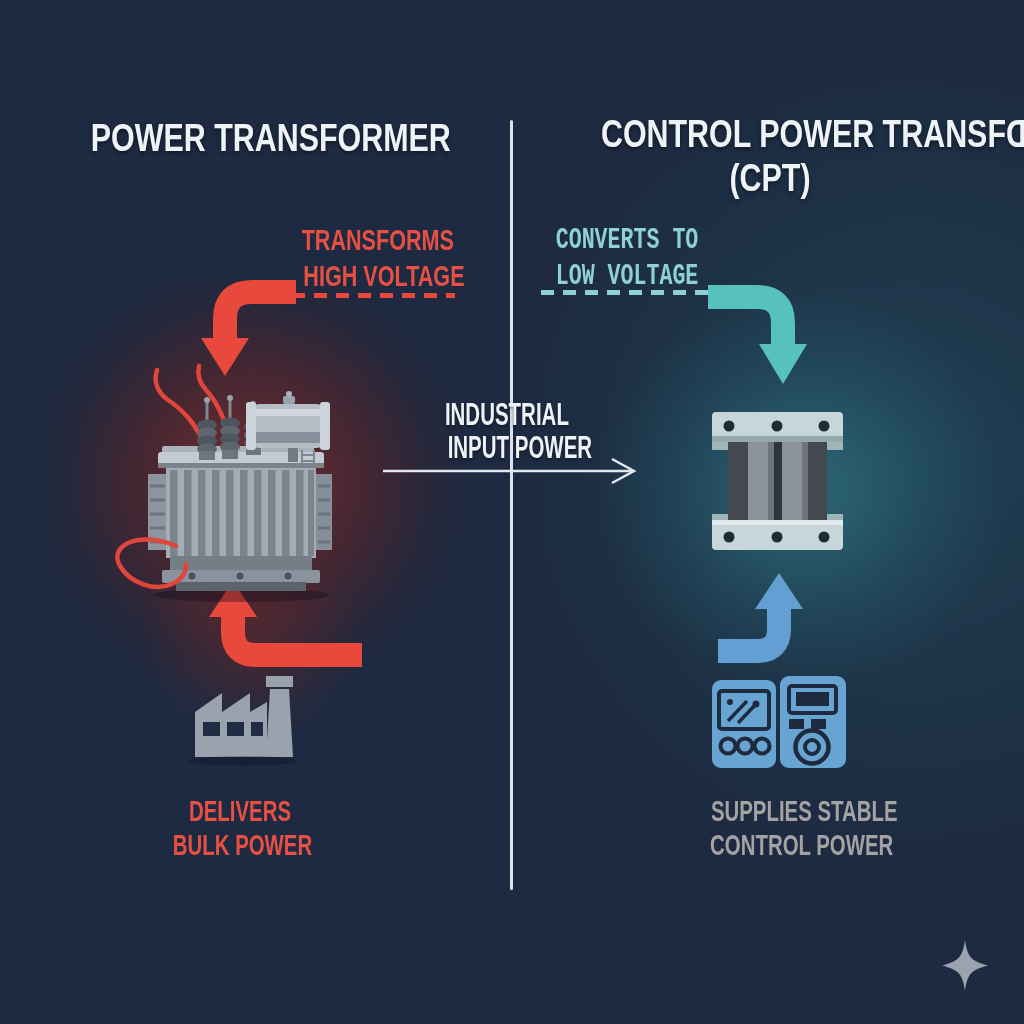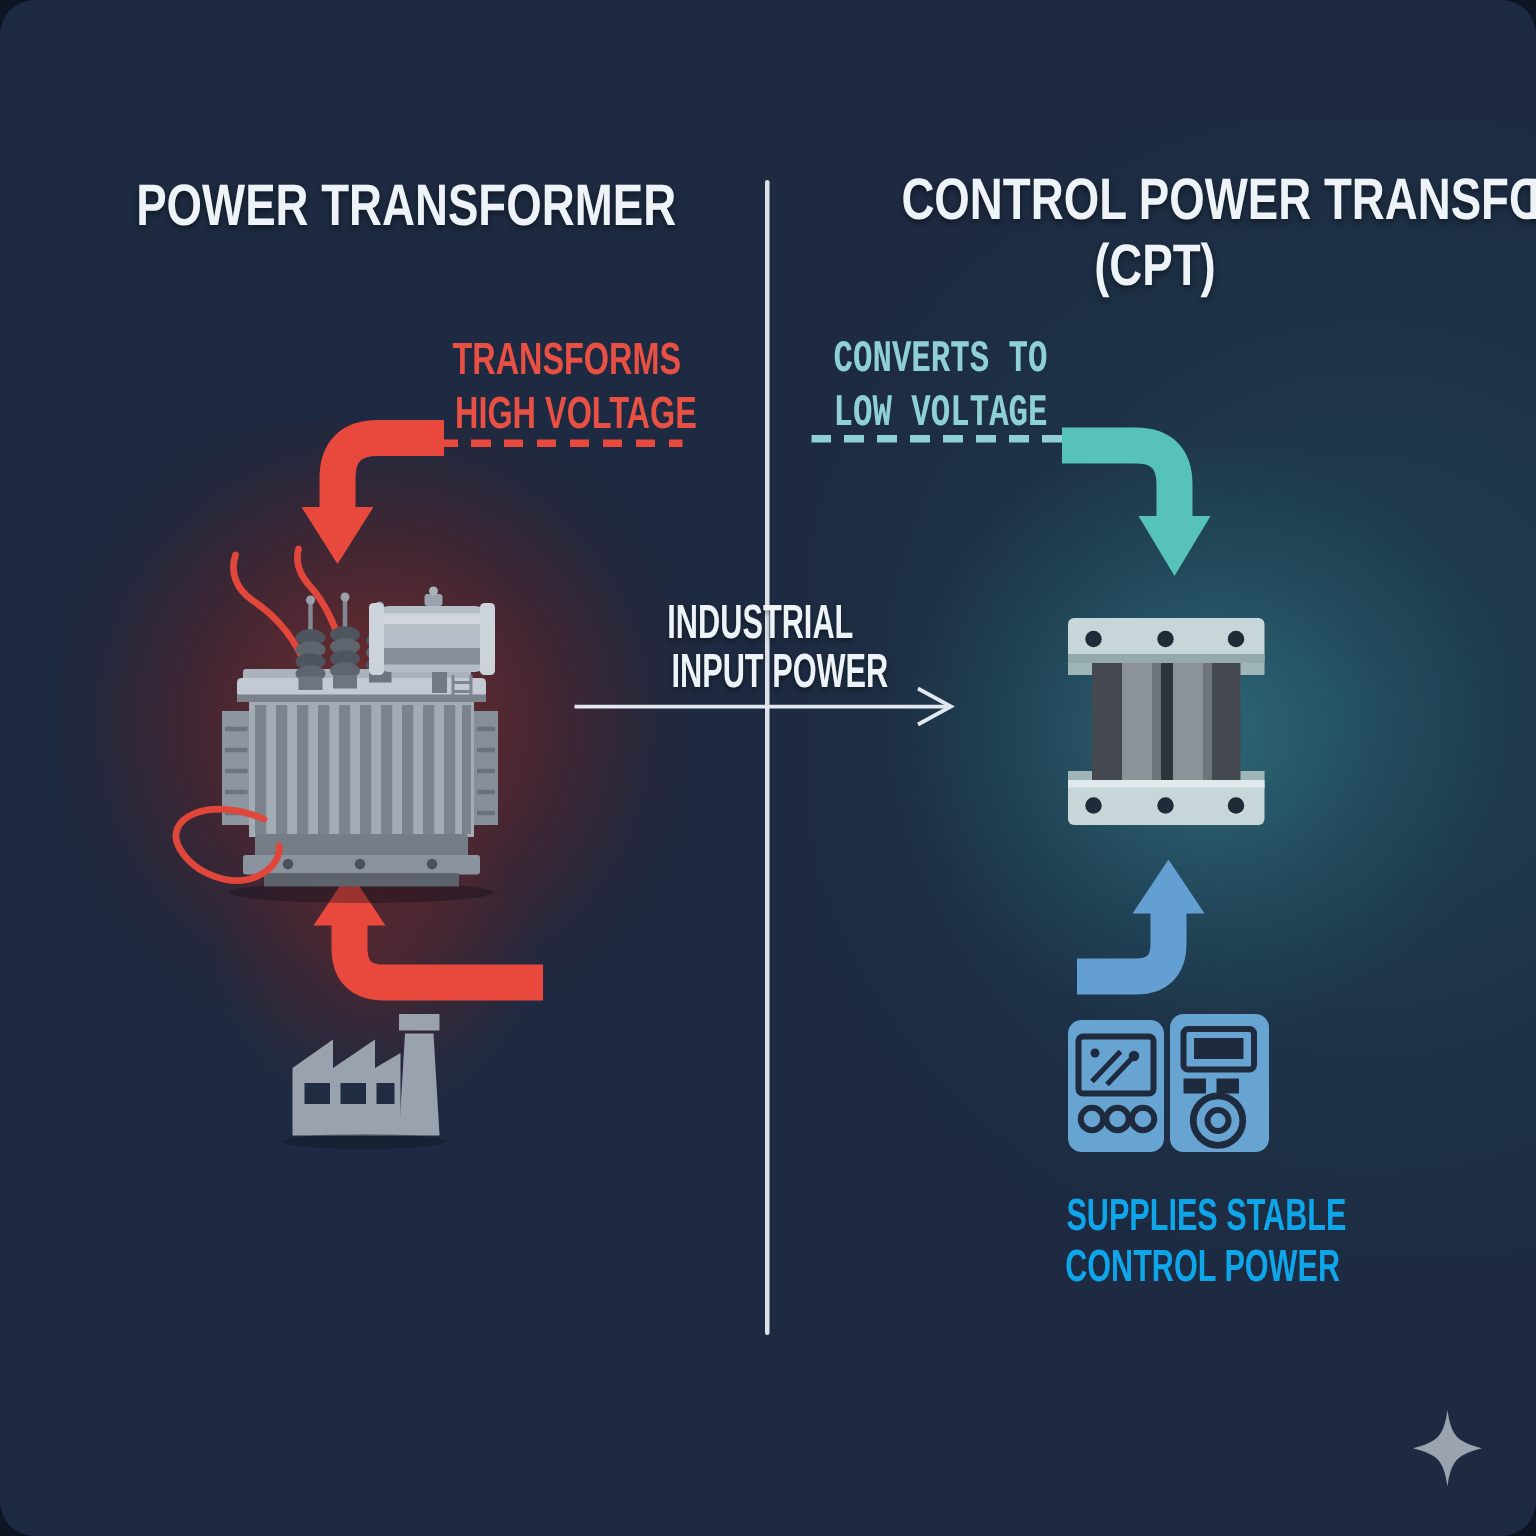--- a/index.html
+++ b/index.html
@@ -1,20 +1,19 @@
 <!DOCTYPE html>
 <html><head>
 <meta charset="utf-8">
 <style>
   html,body{margin:0;padding:0;background:#0e1624;}
   .canvas{
     position:relative;width:1024px;height:1024px;overflow:hidden;
     background:#1d2a41;
     font-family:"Liberation Sans",sans-serif;
-    border-radius:23px;
   }
   .glow{position:absolute;pointer-events:none;}
   .glow-red{
     left:40px;top:280px;width:420px;height:420px;
     background:radial-gradient(circle at 50% 48%, rgba(190,48,30,0.55) 0%, rgba(130,32,26,0.38) 38%, rgba(80,28,32,0.18) 60%, rgba(29,42,65,0) 75%);
   }
   .glow-red2{
     left:130px;top:540px;width:240px;height:200px;
     background:radial-gradient(circle, rgba(150,40,30,0.28) 0%, rgba(29,42,65,0) 70%);
   }
@@ -34,21 +33,21 @@
   .txt .cond{display:inline-block;white-space:nowrap;}
   .title-left{left:40px;top:116px;width:440px;font-size:39px;line-height:43px;text-shadow:0 2px 5px rgba(0,0,0,0.45);}
   .title-right{left:530px;top:112px;width:480px;font-size:39px;line-height:44px;text-shadow:0 2px 5px rgba(0,0,0,0.45);}
   .sc78{transform:scaleX(0.78);transform-origin:50% 50%;}
   .sc72{transform:scaleX(0.72);transform-origin:50% 50%;}
   .sc68{transform:scaleX(0.68);transform-origin:50% 50%;}
   .sc64{transform:scaleX(0.64);transform-origin:50% 50%;}
   .label-top-red{left:272px;top:222px;width:205px;font-size:30px;line-height:36px;color:#e85043;}
   .label-top-teal{left:527px;top:222px;width:200px;font-size:30px;line-height:36px;color:#8ed0d3;font-family:Liberation Mono, monospace;}
   .label-bot-red{left:140px;top:794px;width:200px;font-size:30px;line-height:34px;color:#e85043;}
-  .label-bot-blue{left:667px;top:794px;width:220px;font-size:30px;line-height:34px;color:#0ea5e9;}
+  .label-bot-blue{left:667px;top:794px;width:220px;font-size:30px;line-height:34px;color:#a3a3a3;}
   .label-center{left:407px;top:398px;width:200px;font-size:32px;line-height:33px;color:#eef3f7;text-shadow:0 2px 4px rgba(0,0,0,0.4);}
   .dash{position:absolute;height:5px;}
   .dash-red{
     left:292px;top:293px;width:163px;
     background:repeating-linear-gradient(90deg,#e8493c 0 13px,transparent 13px 22px);
   }
   .dash-teal{
     left:541px;top:290px;width:167px;
     background:repeating-linear-gradient(90deg,#8ed0d3 0 13px,transparent 13px 22px);
   }
@@ -84,20 +83,24 @@
     <span class="cond sc72">CONVERTS TO</span><br>
     <span class="cond sc72">LOW VOLTAGE</span>
   </div>
   <div class="dash dash-teal"></div>
 
   <div class="txt label-center">
     <span class="cond sc64">INDUSTRIAL</span><br>
     <span class="cond sc64">INPUT POWER</span>
   </div>
 
+  <div class="txt label-bot-red">
+    <span class="cond sc68">DELIVERS</span><br>
+    <span class="cond sc68">BULK POWER</span>
+  </div>
   <div class="txt label-bot-blue">
     <span class="cond sc68">SUPPLIES STABLE</span><br>
     <span class="cond sc68">CONTROL POWER</span>
   </div>
 
   <svg class="art" width="1024" height="1024" viewBox="0 0 1024 1024">
 
     <g>
       <path d="M296,292 L252,292 Q225,292 225,319 L225,341" stroke="#e8493c" stroke-width="24" fill="none"></path>
       <polygon points="201,338 249,338 225,376" fill="#e8493c"></polygon>

